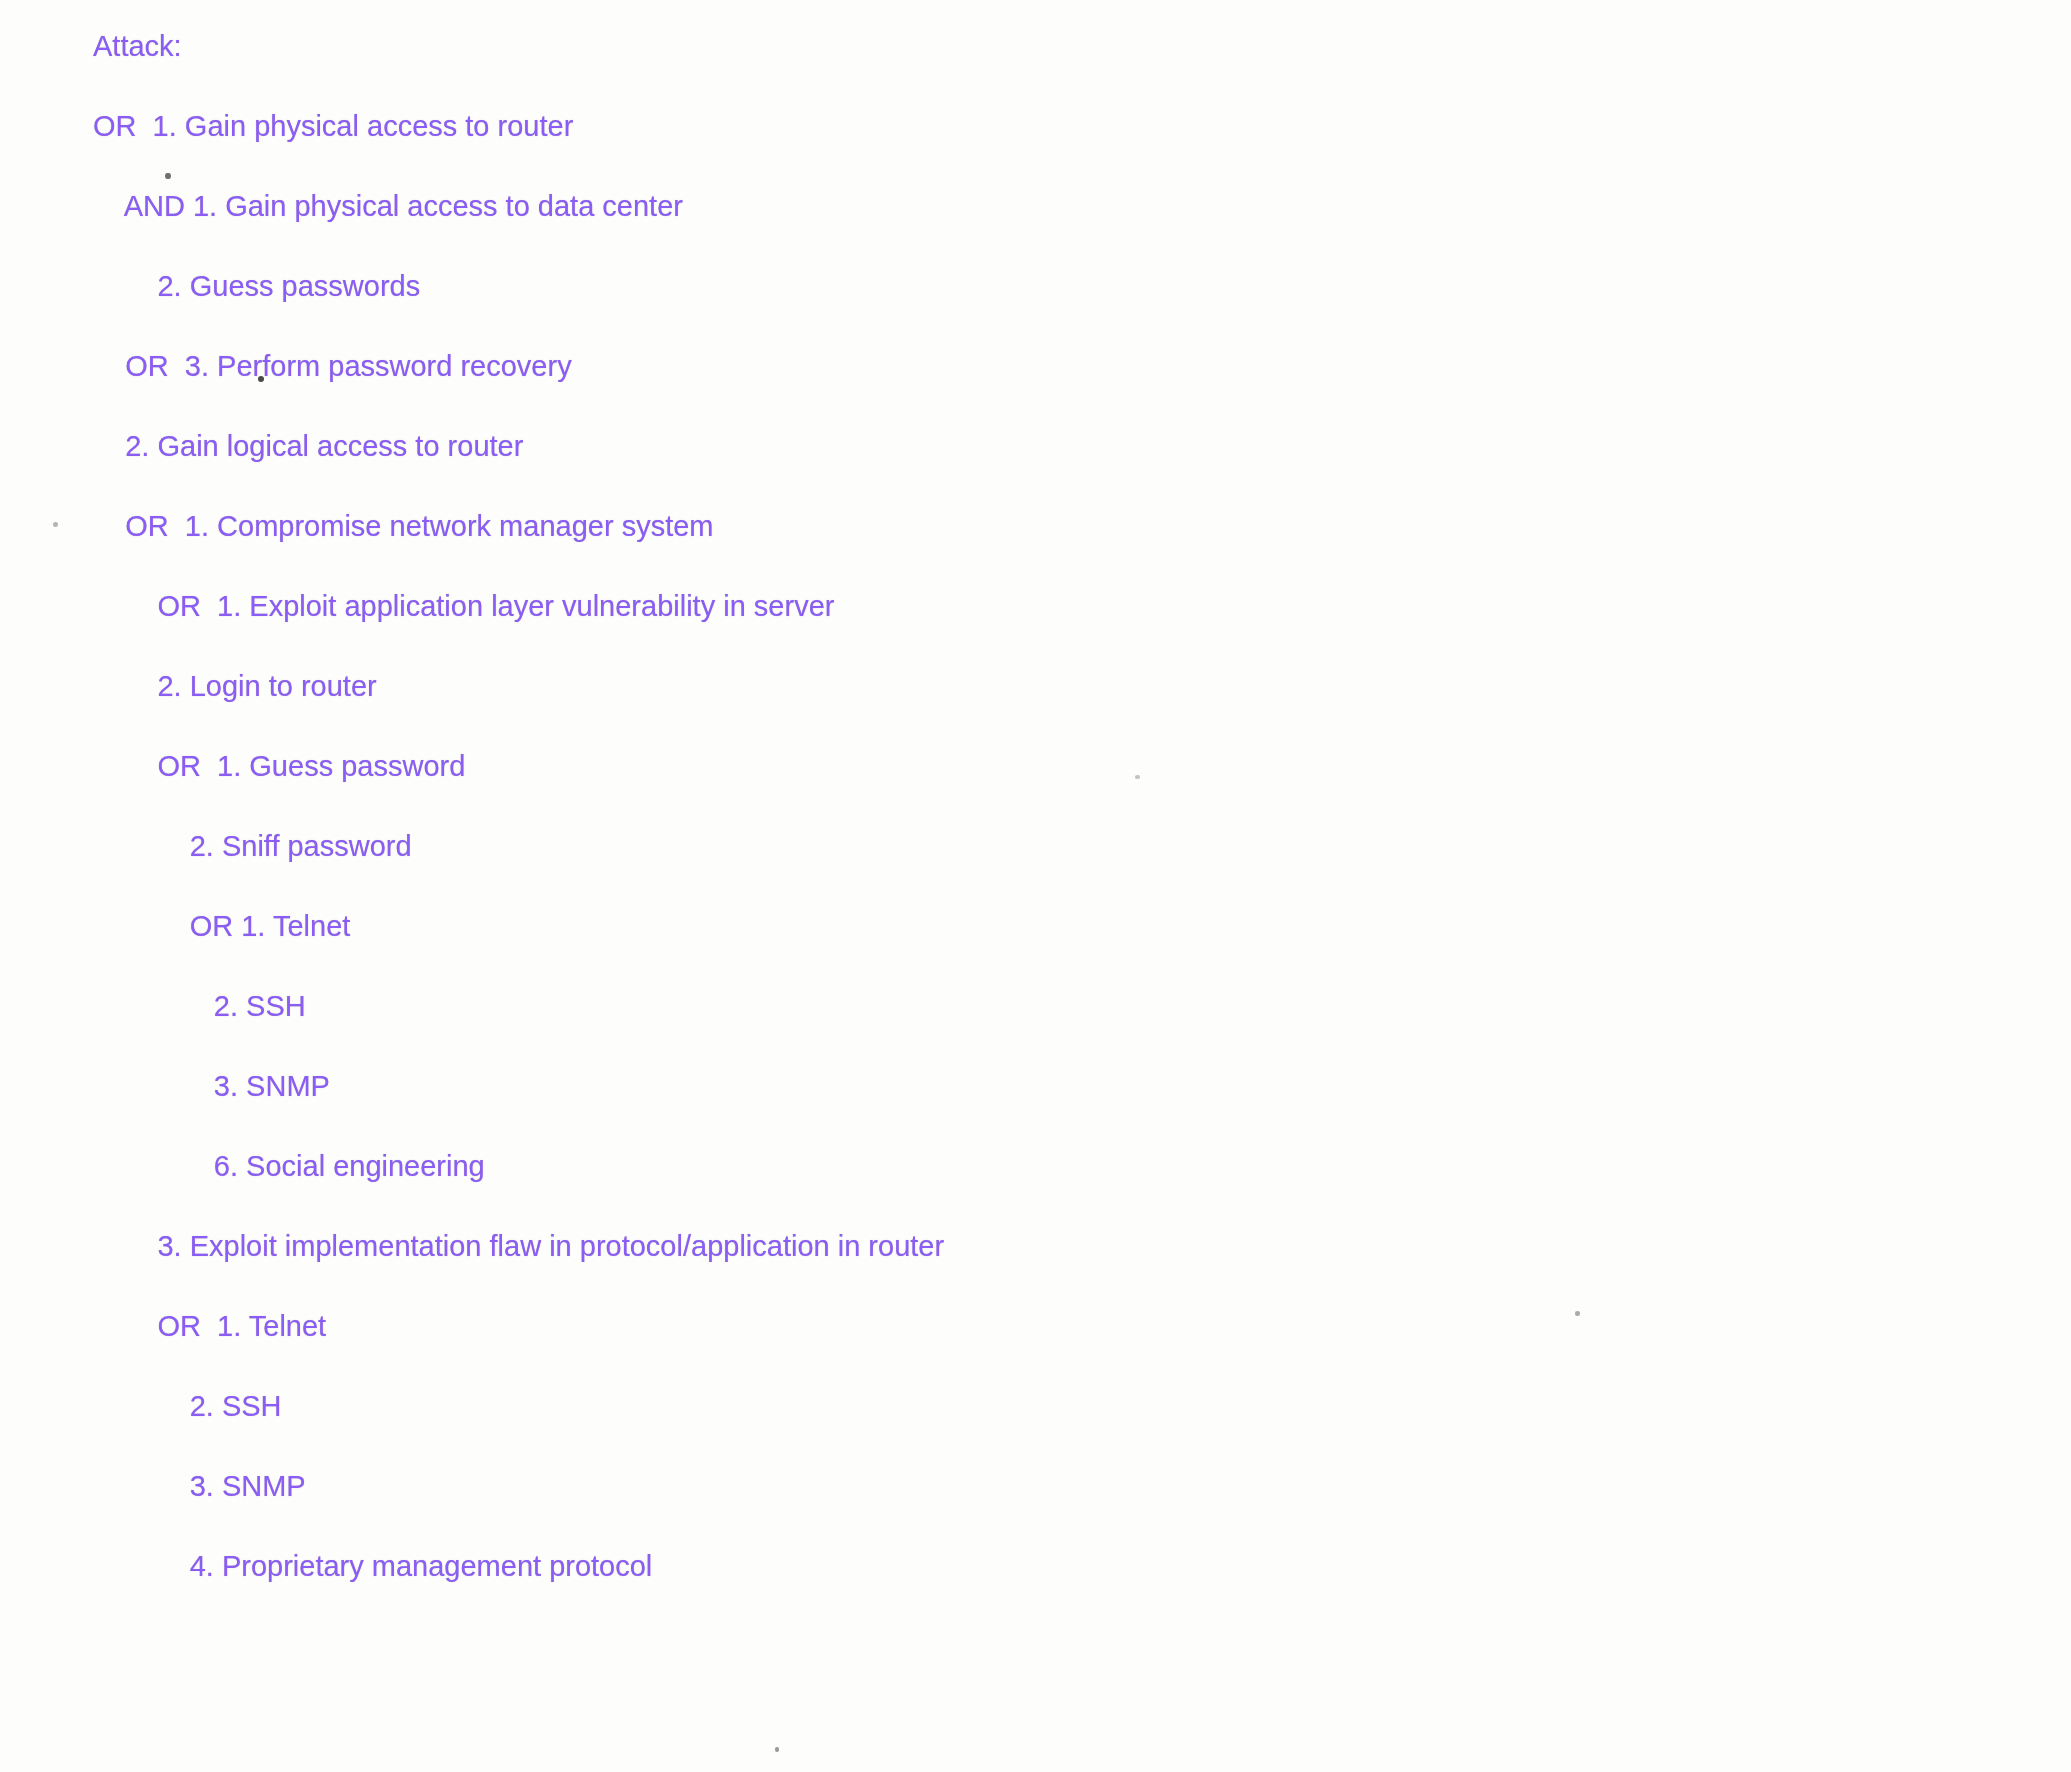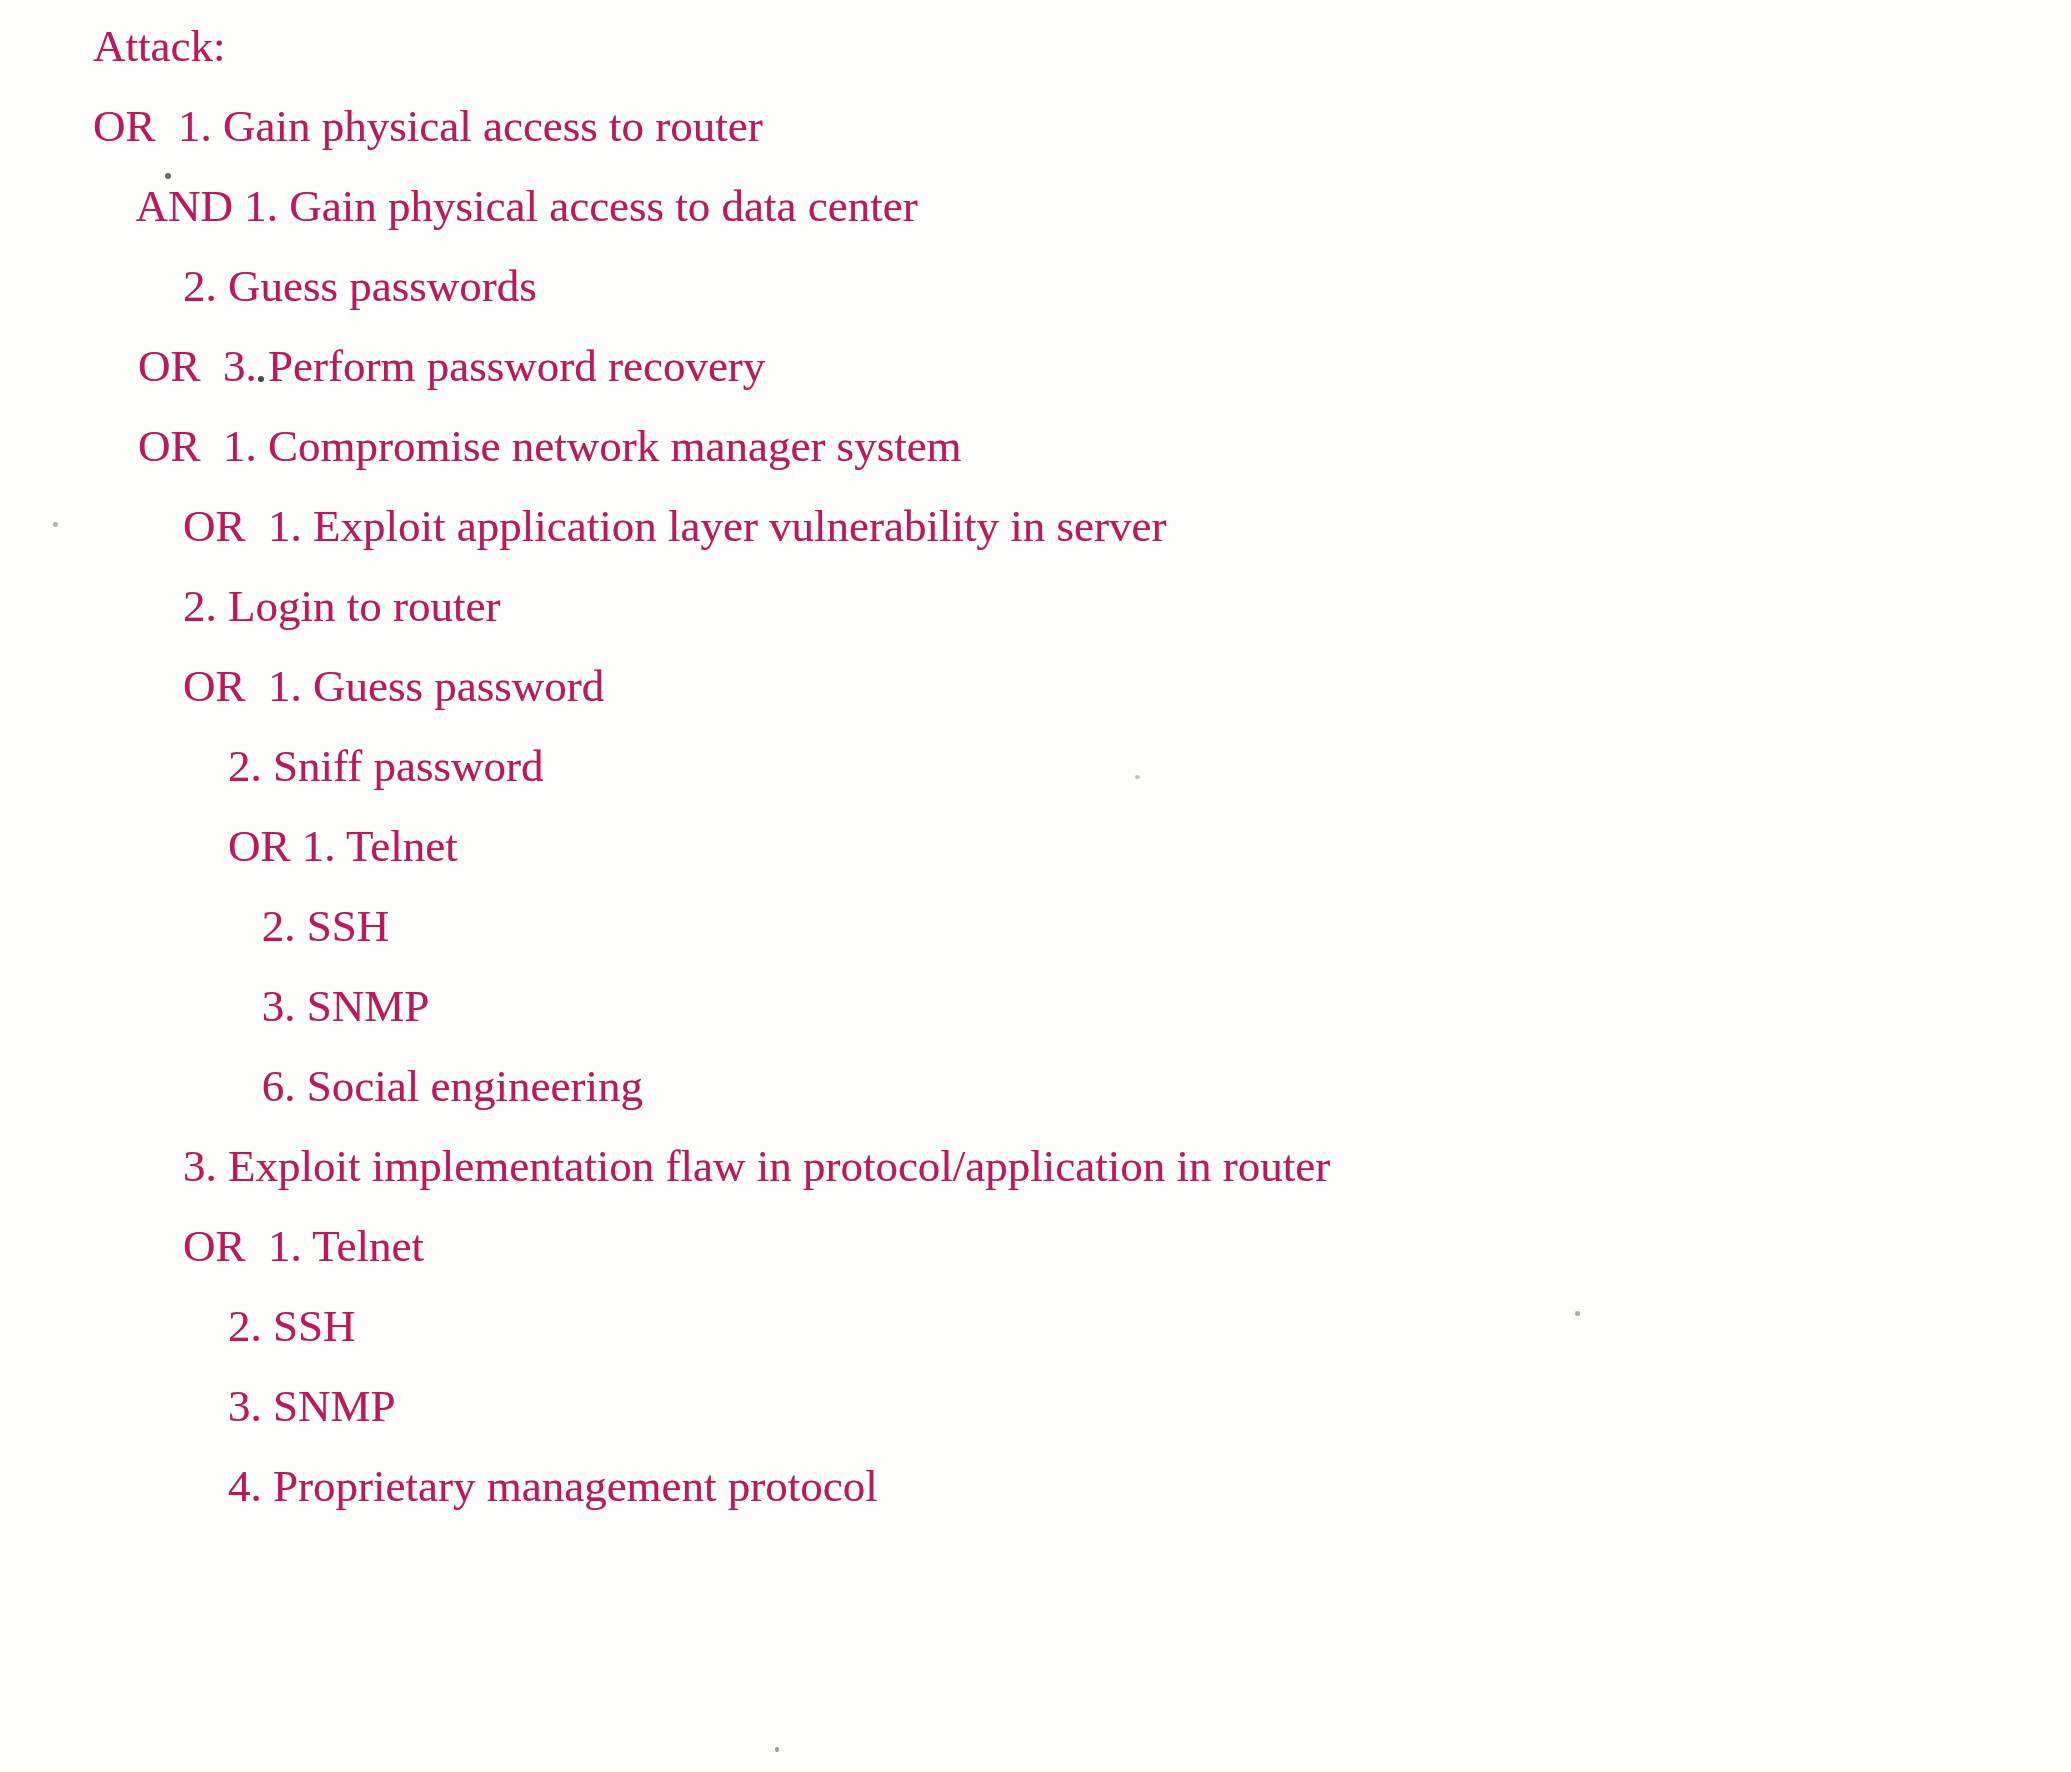--- a/index.html
+++ b/index.html
@@ -18,24 +18,24 @@
     left: 0;
     top: 0;
     width: 2071px;
     height: 1773px;
     background: #fdfdfc;
   }
   .tree-text {
     position: absolute;
     left: 93px;
     top: 5.5px;
-    font-family: Liberation Serif, serif;
-    font-size: 45px;
+    font-family: Liberation Sans, sans-serif;
+    font-size: 29px;
     line-height: 80px;
-    color: #be185d;
+    color: #8b5cf6;
     text-shadow: 0 0 0.9px rgba(30,30,30,0.35);
   }
   .tree-line {
     white-space: pre;
     height: 80px;
   }
   .speck {
     position: absolute;
     border-radius: 50%;
   }
@@ -50,20 +50,21 @@
 <body>
 
 <div class="page">
 
   <div class="tree-text">
     <div class="tree-line">Attack:</div>
     <div class="tree-line">OR  1. Gain physical access to router</div>
     <div class="tree-line">    AND 1. Gain physical access to data center</div>
     <div class="tree-line">        2. Guess passwords</div>
     <div class="tree-line">    OR  3. Perform password recovery</div>
+    <div class="tree-line">    2. Gain logical access to router</div>
     <div class="tree-line">    OR  1. Compromise network manager system</div>
     <div class="tree-line">        OR  1. Exploit application layer vulnerability in server</div>
     <div class="tree-line">        2. Login to router</div>
     <div class="tree-line">        OR  1. Guess password</div>
     <div class="tree-line">            2. Sniff password</div>
     <div class="tree-line">            OR 1. Telnet</div>
     <div class="tree-line">               2. SSH</div>
     <div class="tree-line">               3. SNMP</div>
     <div class="tree-line">               6. Social engineering</div>
     <div class="tree-line">        3. Exploit implementation flaw in protocol/application in router</div>

